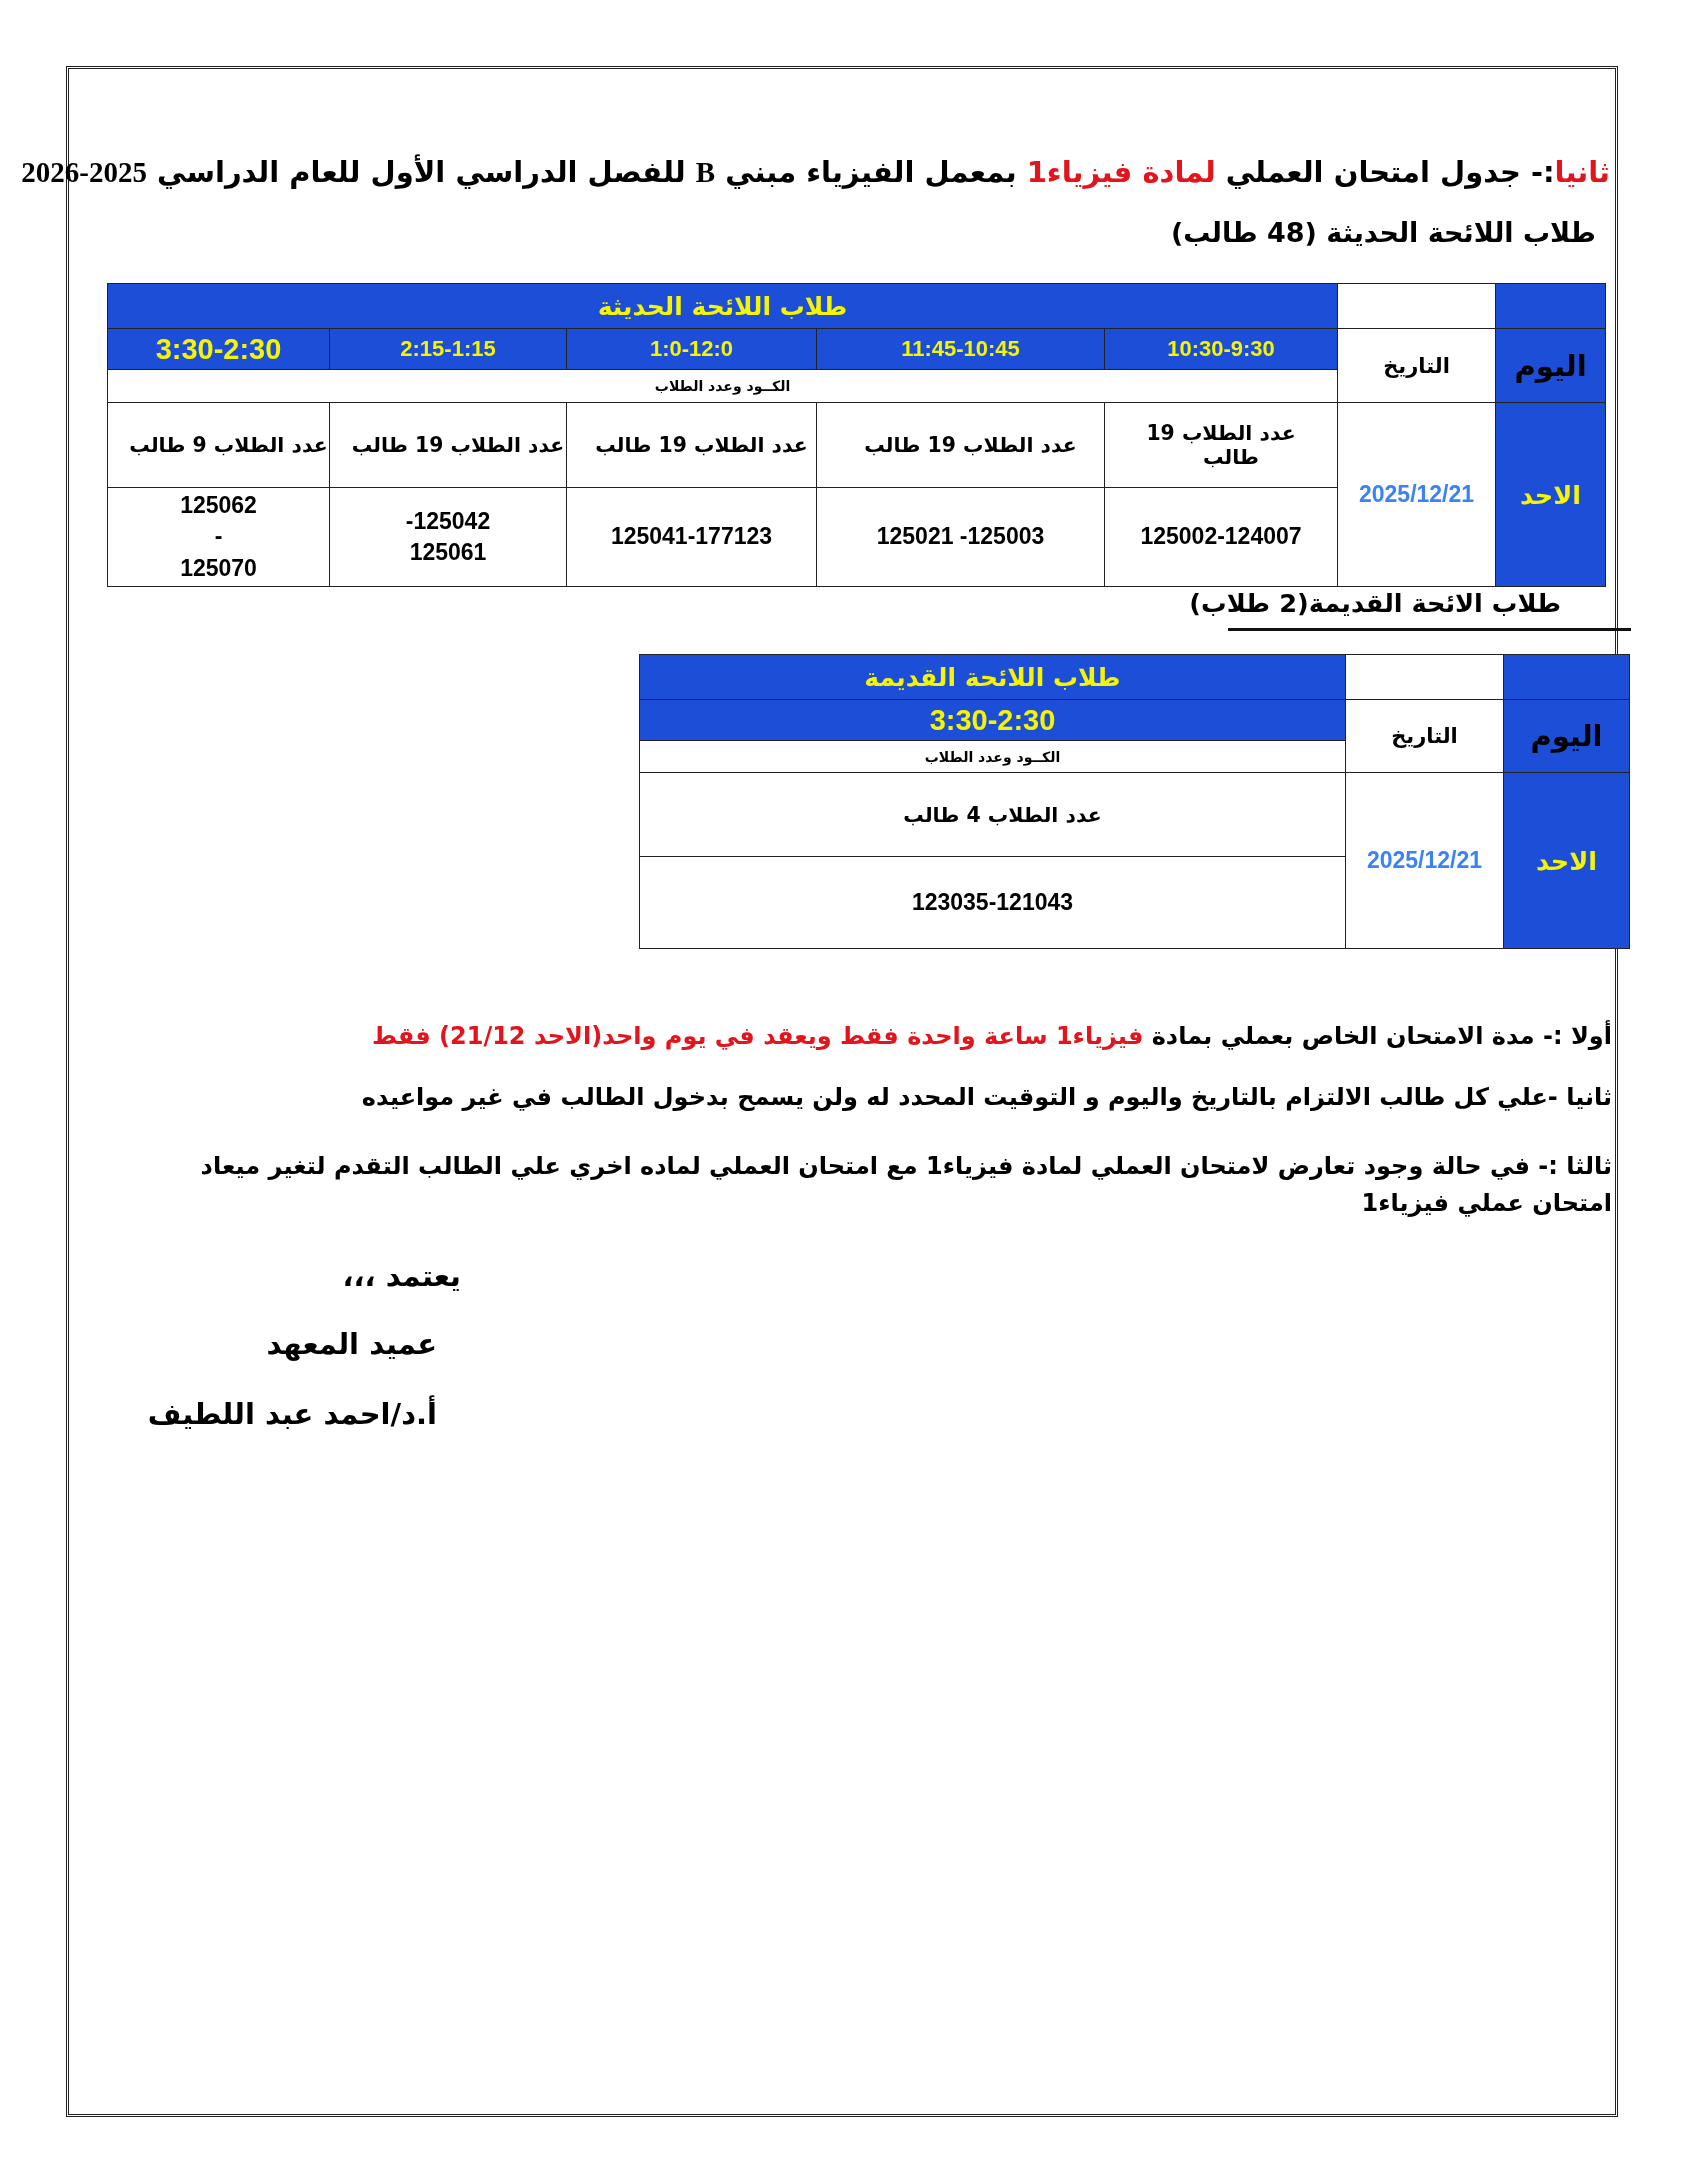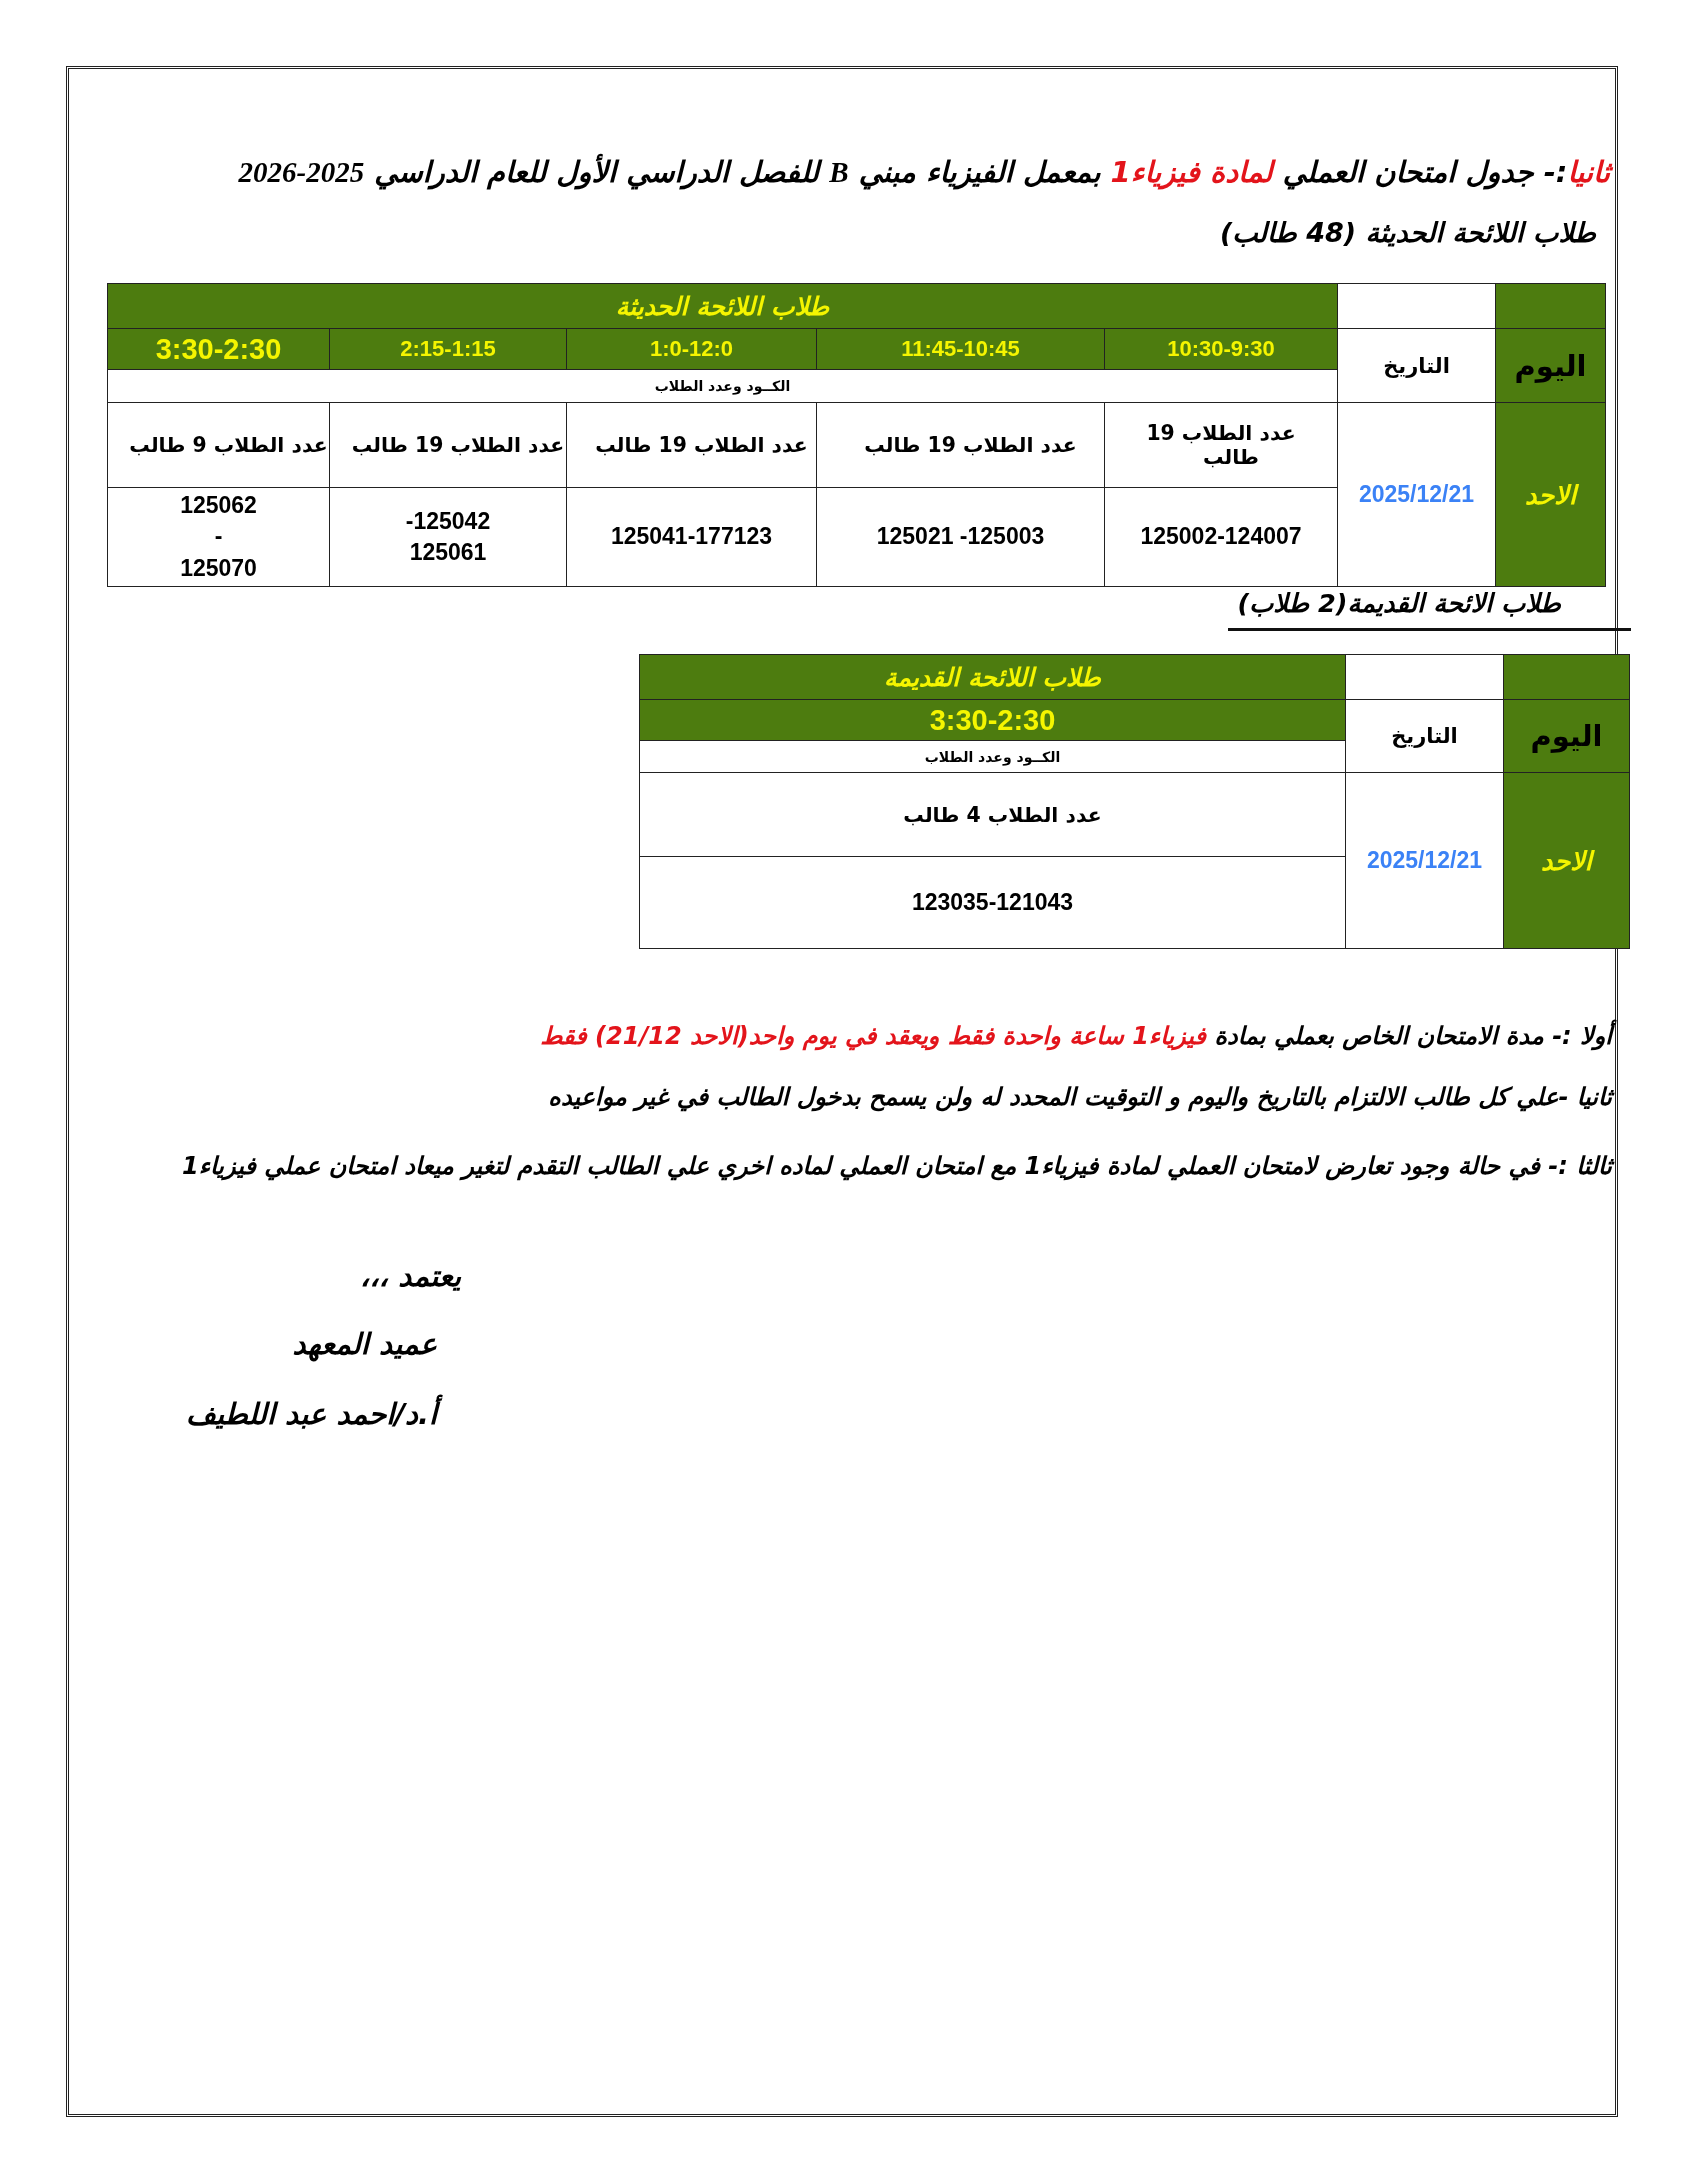--- a/index.html
+++ b/index.html
@@ -2,29 +2,29 @@
 <html style="font-size:13.6px"><head>
 <meta charset="utf-8">
 <style>
   html, body { margin: 0; padding: 0; background: #ffffff; }
   body { width: 1685px; height: 2181px; position: relative; overflow: hidden;
          font-family: "DejaVu Sans", "Liberation Sans", sans-serif; color: #000; }
   .frame { position: absolute; left: 66px; top: 66px; width: 1552px; height: 2051px;
            border: 3.4px double #222; box-sizing: border-box; }
   .abs { position: absolute; }
   .rtl { direction: rtl; unicode-bidi: plaintext; }
-  .bold { font-weight: bold; font-style: italic; }
+  .bold { font-weight: bold; }
   .red { color: #e3141b; }
   .title-line { right: 75px; top: 155px; font-size: 29px; white-space: nowrap; text-align: right; }
   .title-line .serif { font-family: "Liberation Serif", "DejaVu Serif", serif; }
   .subtitle { right: 89px; top: 217px; font-size: 27px; white-space: nowrap; }
   table.sched { position: absolute; border-collapse: collapse; table-layout: fixed; }
   table.sched td { border: 1.7px solid #222; text-align: center; vertical-align: middle;
                    padding: 0; font-weight: bold; }
-  td.gray { background: #4d7c0f; margin-top: 32px; }
+  td.gray { background: #1d4ed8; margin-top: 32px; }
   td.white { background: #ffffff; }
   .t1 { left: 107px; top: 283px; width: 1498px; }
   .t2 { left: 639px; top: 654px; width: 991px; }
   .hdr-yellow { color: #f5f500; font-size: 25px; }
   .time-yellow { color: #f5f500; font-size: 22px; font-family: "Liberation Sans", sans-serif; }
   .time-big { font-size: 29px; }
   .code-label { font-size: 14px; }
   .count { font-size: 20.4px; margin-left: 20px; }
   .range { font-size: 23px; font-family: "Liberation Sans", sans-serif; line-height: 1.35; }
   .day-label { font-size: 29px; }

